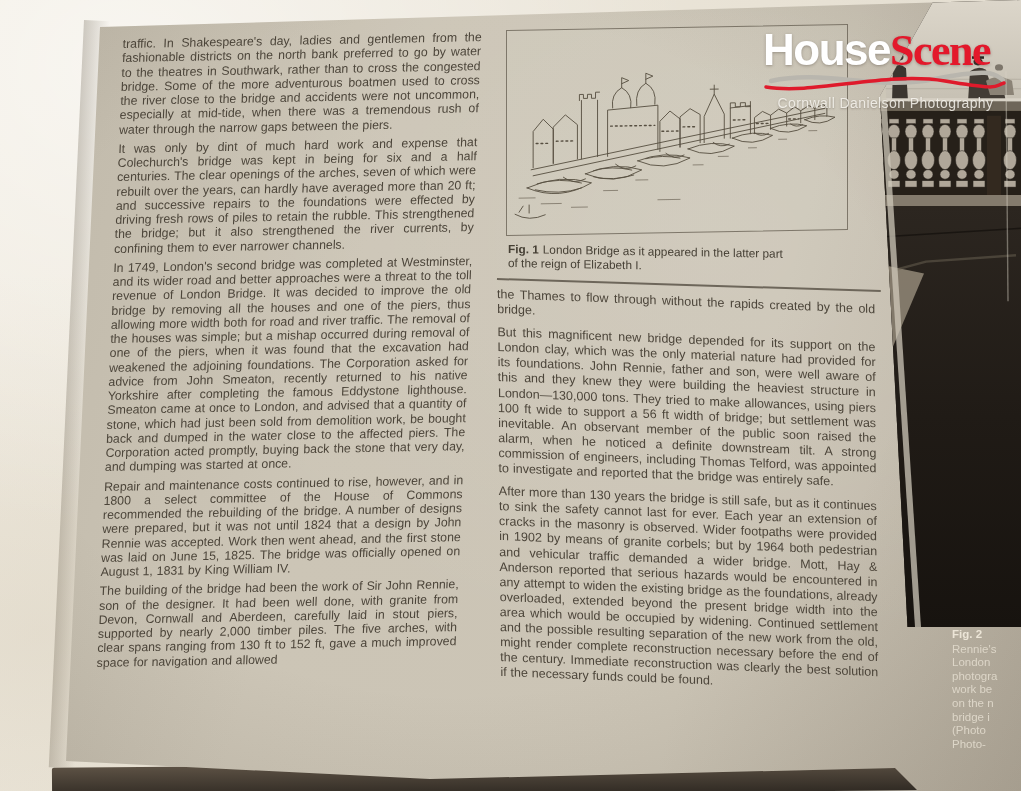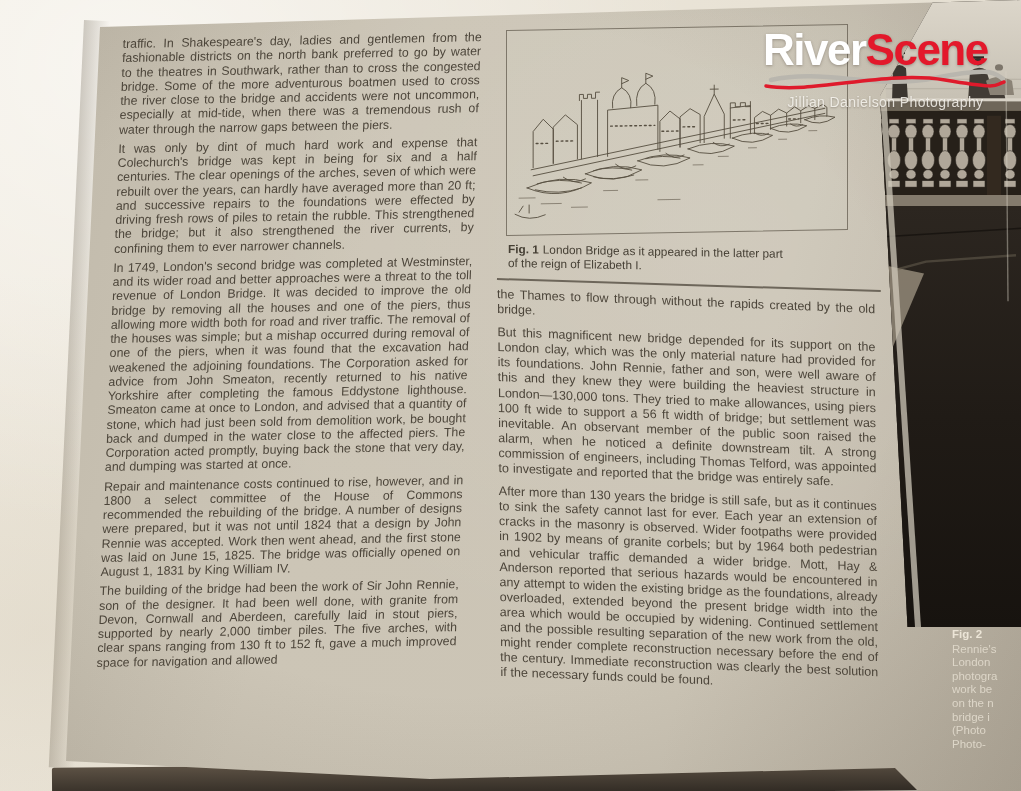--- a/index.html
+++ b/index.html
@@ -82,21 +82,21 @@
   .fig2-caption span{display:block;}
   .logo{
     position:absolute;left:763px;top:28px;width:245px;z-index:5;
   }
   .logo-text{
     font-size:44px;font-weight:bold;letter-spacing:-1.5px;line-height:44px;
     text-shadow:0 1px 3px rgba(60,50,40,.35);
     white-space:nowrap;
   }
   .logo-river{color:#ffffff;}
-  .logo-scene{color:#e3182b;}
+  .logo-scene{color:#e3182b;font-family:Liberation Serif, serif;}
   .logo-swoosh{display:block;margin-top:-6px;}
   .logo-tagline{
     margin-top:-2px;text-align:center;
     font-size:14px;letter-spacing:.4px;color:rgba(248,246,240,.85);
     text-shadow:0 1px 2px rgba(60,50,40,.35);
   }
 </style>
 </head>
 <body>
 
@@ -255,23 +255,23 @@
         <span>work be</span>
         <span>on the n</span>
         <span>bridge i</span>
         <span>(Photo</span>
         <span>Photo-</span>
       </div>
     </div>
 
     <div class="logo">
       <div class="logo-text">
-        <span class="logo-river">River</span><span class="logo-scene">Scene</span>
+        <span class="logo-river">House</span><span class="logo-scene">Scene</span>
       </div>
       <svg class="logo-swoosh" width="245" height="30" viewBox="0 0 245 30">
         <path d="M8 14 C 62 2, 112 24, 172 12 S 232 8, 240 13" stroke="#b9b6ae" stroke-width="4.5" fill="none" stroke-linecap="round"></path>
         <path d="M3 20 C 52 28, 122 4, 182 14 S 230 19, 241 16" stroke="#df1a2b" stroke-width="3.5" fill="none" stroke-linecap="round"></path>
       </svg>
-      <div class="logo-tagline">Jillian Danielson Photography</div>
+      <div class="logo-tagline">Cornwall Danielson Photography</div>
     </div>
 
   </div>
 </div>
 
 </body></html>

